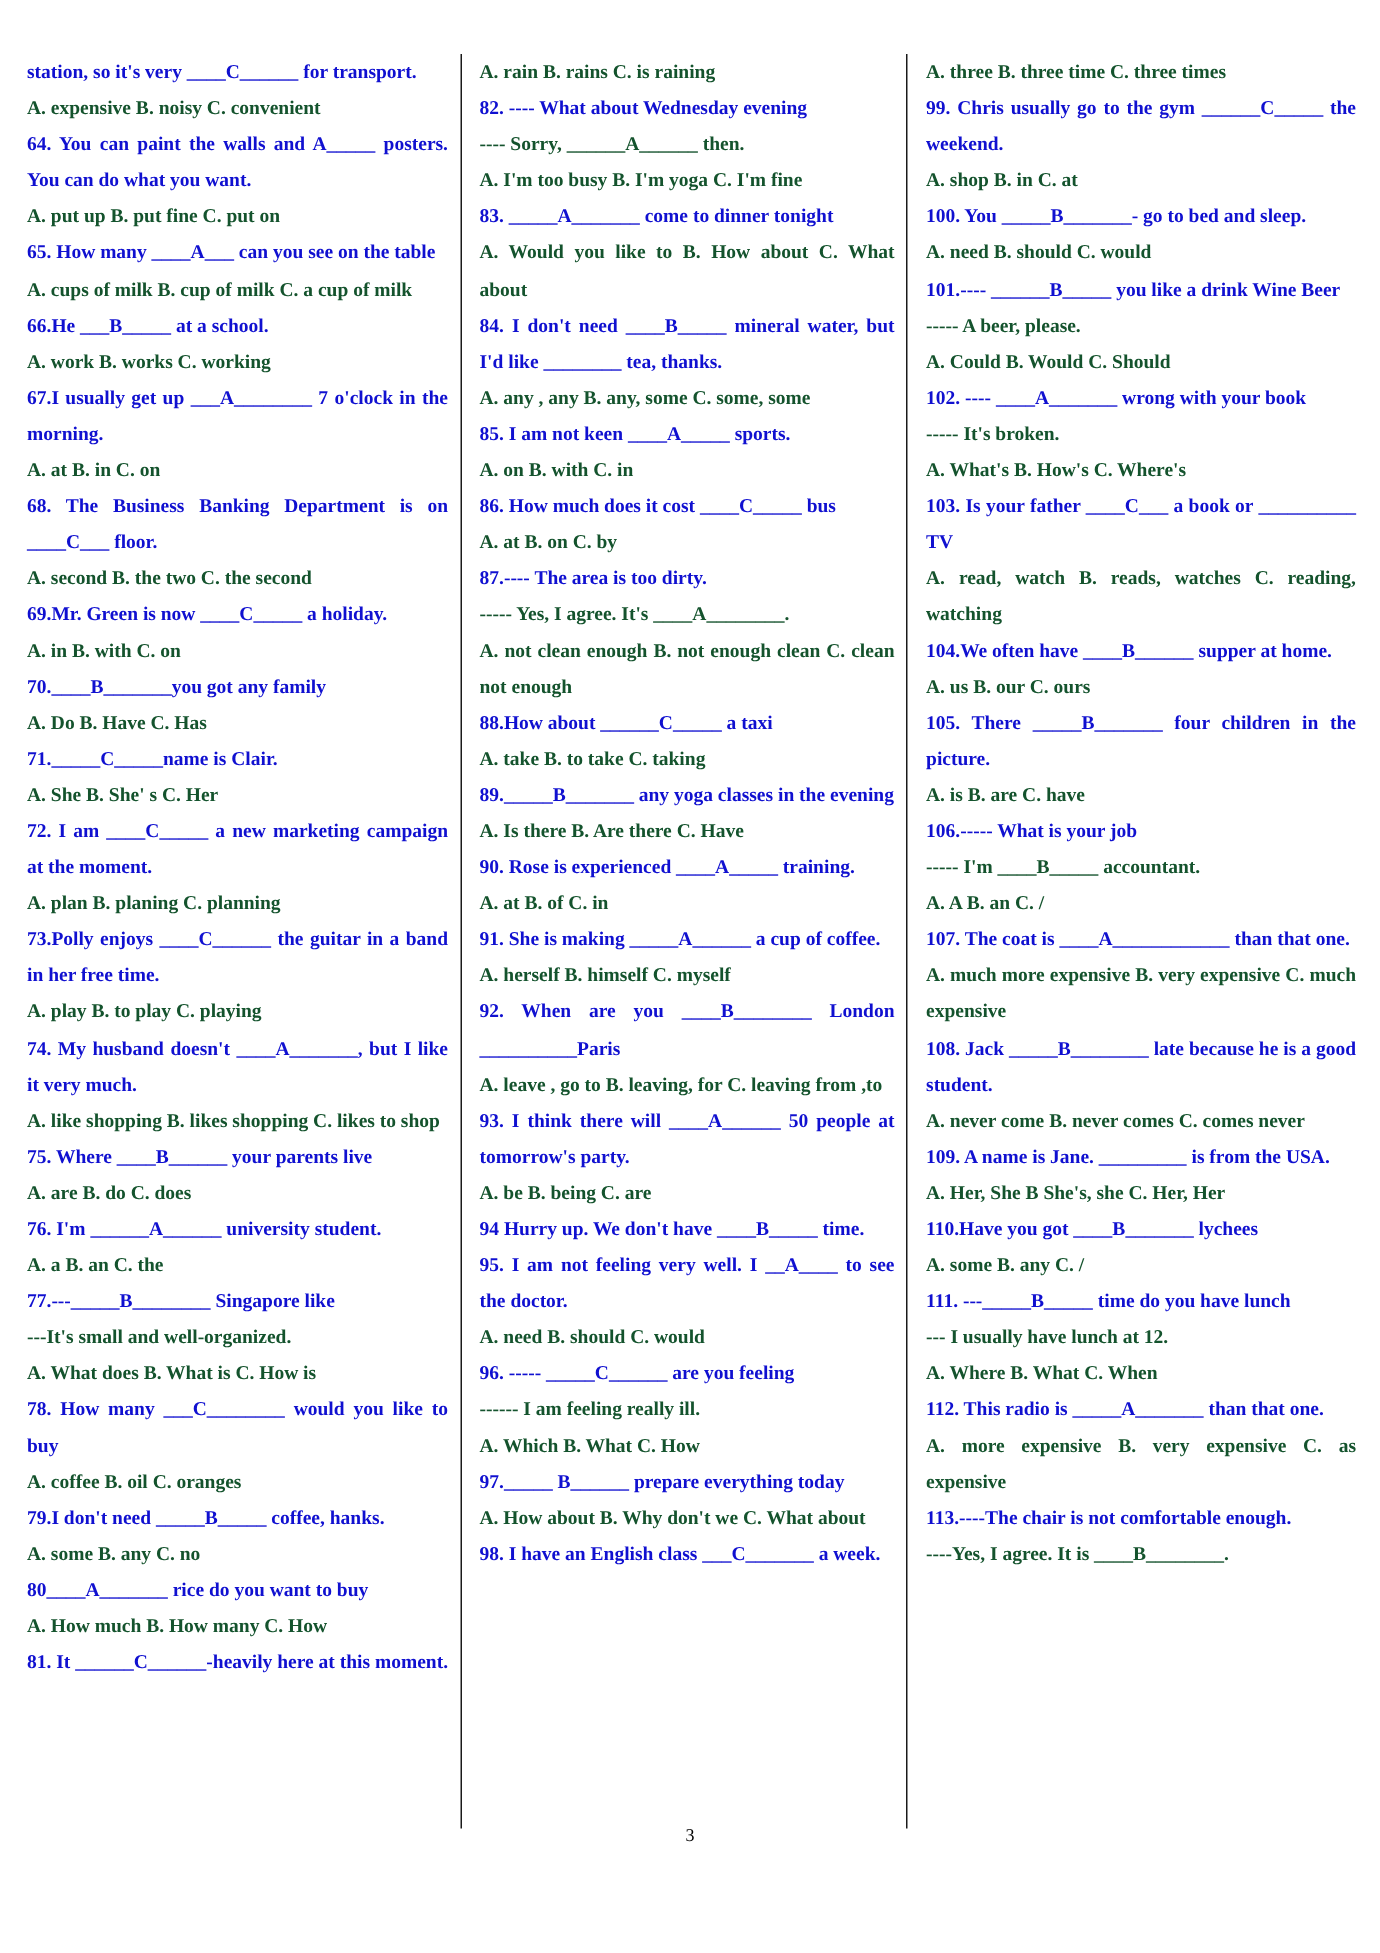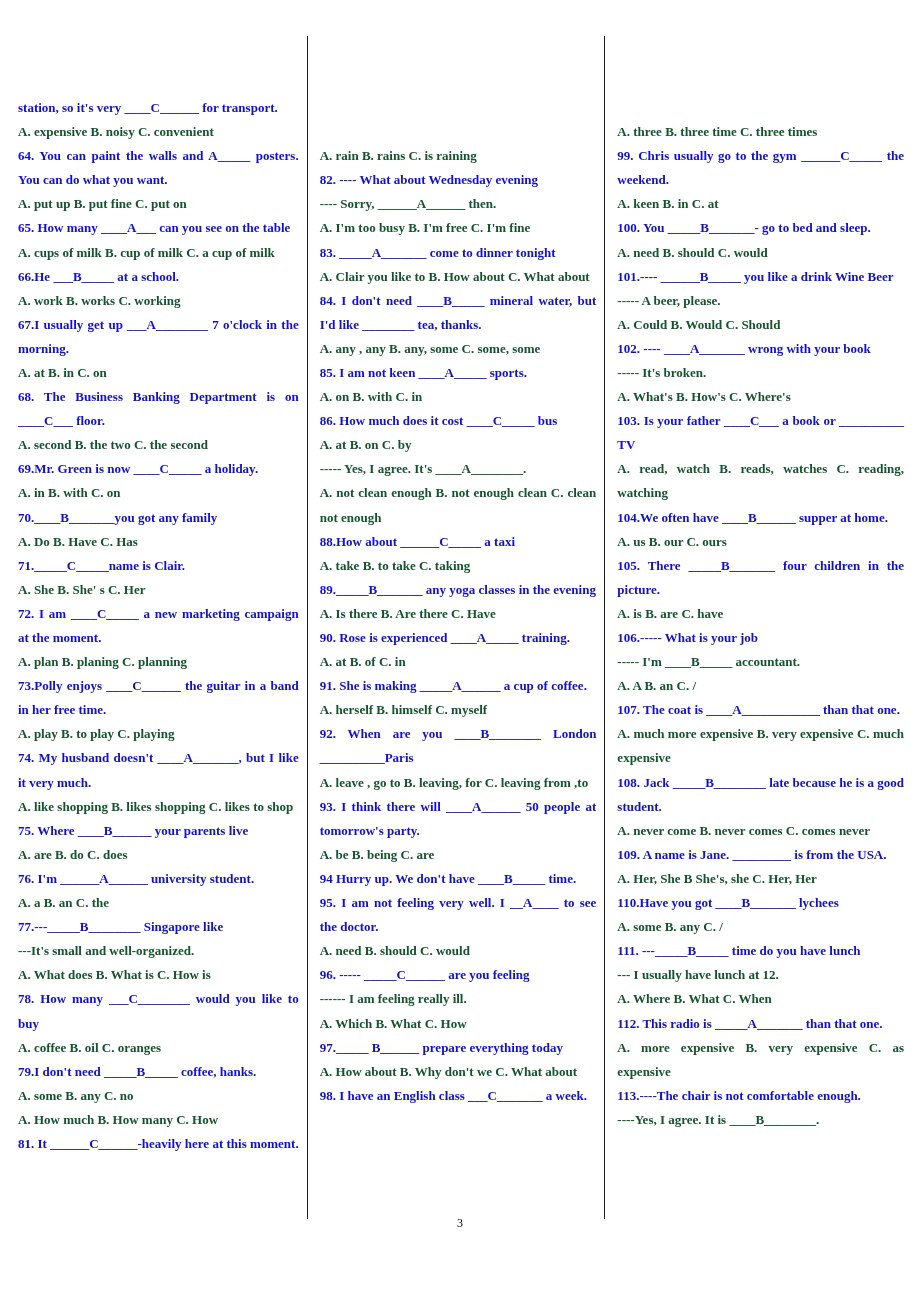--- a/index.html
+++ b/index.html
@@ -19,21 +19,21 @@
     position: absolute;
     left: 0;
     top: 0;
     width: 920px;
     height: 1302px;
     box-sizing: border-box;
     padding: 36px 10px 0 10px;
   }
   .columns {
     display: flex;
-    align-items: center;
+    align-items: flex-start;
     height: 1180px;
   }
   .col {
     box-sizing: border-box;
     position: relative;
   }
   .col-1 { width: 298px; padding: 0 8px 0 8px; }
   .col-2 { width: 298px; padding: 0 8px 0 12px; }
   .col-3 { width: 306px; padding: 0 6px 0 12px; }
   .divider {
@@ -108,37 +108,39 @@
         <p class="line opt justleft">A. are B. do C. does</p>
         <p class="line q justleft">76. I'm ______A______ university student.</p>
         <p class="line opt justleft">A. a B. an C. the</p>
         <p class="line q justleft">77.---_____B________ Singapore like</p>
         <p class="line opt justleft">---It's small and well-organized.</p>
         <p class="line opt justleft">A. What does B. What is C. How is</p>
         <p class="line q justleft">78. How many ___C________ would you like to buy</p>
         <p class="line opt justleft">A. coffee B. oil C. oranges</p>
         <p class="line q justleft">79.I don't need _____B_____ coffee, hanks.</p>
         <p class="line opt justleft">A. some B. any C. no</p>
+        <p class="line q justleft">80____A_______ rice do you want to buy</p>
         <p class="line opt justleft">A. How much B. How many C. How</p>
         <p class="line q justleft">81. It ______C______-heavily here at this moment.</p>
       </div>
     <div class="divider"></div>
     <div class="col col-2">
         <p class="line opt justleft">A. rain B. rains C. is raining</p>
         <p class="line q justleft">82. ---- What about Wednesday evening</p>
         <p class="line opt justleft">---- Sorry, ______A______ then.</p>
-        <p class="line opt justleft">A. I'm too busy B. I'm free C. I'm fine</p>
+        <p class="line opt justleft">A. I'm too busy B. I'm yoga C. I'm fine</p>
         <p class="line q justleft">83. _____A_______ come to dinner tonight</p>
-        <p class="line opt justleft">A. Clair you like to B. How about C. What about</p>
+        <p class="line opt justleft">A. Would you like to B. How about C. What about</p>
         <p class="line q justleft">84. I don't need ____B_____ mineral water, but I'd like ________ tea, thanks.</p>
         <p class="line opt justleft">A. any , any B. any, some C. some, some</p>
         <p class="line q justleft">85. I am not keen ____A_____ sports.</p>
         <p class="line opt justleft">A. on B. with C. in</p>
         <p class="line q justleft">86. How much does it cost ____C_____ bus</p>
         <p class="line opt justleft">A. at B. on C. by</p>
+        <p class="line q justleft">87.---- The area is too dirty.</p>
         <p class="line opt justleft">----- Yes, I agree. It's ____A________.</p>
         <p class="line opt justleft">A. not clean enough B. not enough clean C. clean not enough</p>
         <p class="line q justleft">88.How about ______C_____ a taxi</p>
         <p class="line opt justleft">A. take B. to take C. taking</p>
         <p class="line q justleft">89._____B_______ any yoga classes in the evening</p>
         <p class="line opt justleft">A. Is there B. Are there C. Have</p>
         <p class="line q justleft">90. Rose is experienced ____A_____ training.</p>
         <p class="line opt justleft">A. at B. of C. in</p>
         <p class="line q justleft">91. She is making _____A______ a cup of coffee.</p>
         <p class="line opt justleft">A. herself B. himself C. myself</p>
@@ -153,21 +155,21 @@
         <p class="line opt justleft">------ I am feeling really ill.</p>
         <p class="line opt justleft">A. Which B. What C. How</p>
         <p class="line q justleft">97._____ B______ prepare everything today</p>
         <p class="line opt justleft">A. How about B. Why don't we C. What about</p>
         <p class="line q justleft">98. I have an English class ___C_______ a week.</p>
       </div>
     <div class="divider"></div>
     <div class="col col-3">
         <p class="line opt justleft">A. three B. three time C. three times</p>
         <p class="line q justleft">99. Chris usually go to the gym ______C_____ the weekend.</p>
-        <p class="line opt justleft">A. keen B. in C. at</p>
+        <p class="line opt justleft">A. shop B. in C. at</p>
         <p class="line q justleft">100. You _____B_______- go to bed and sleep.</p>
         <p class="line opt justleft">A. need B. should C. would</p>
         <p class="line q justleft">101.---- ______B_____ you like a drink Wine Beer</p>
         <p class="line opt justleft">----- A beer, please.</p>
         <p class="line opt justleft">A. Could B. Would C. Should</p>
         <p class="line q justleft">102. ---- ____A_______ wrong with your book</p>
         <p class="line opt justleft">----- It's broken.</p>
         <p class="line opt justleft">A. What's B. How's C. Where's</p>
         <p class="line q justleft">103. Is your father ____C___ a book or __________ TV</p>
         <p class="line opt justleft">A. read, watch B. reads, watches C. reading, watching</p>

